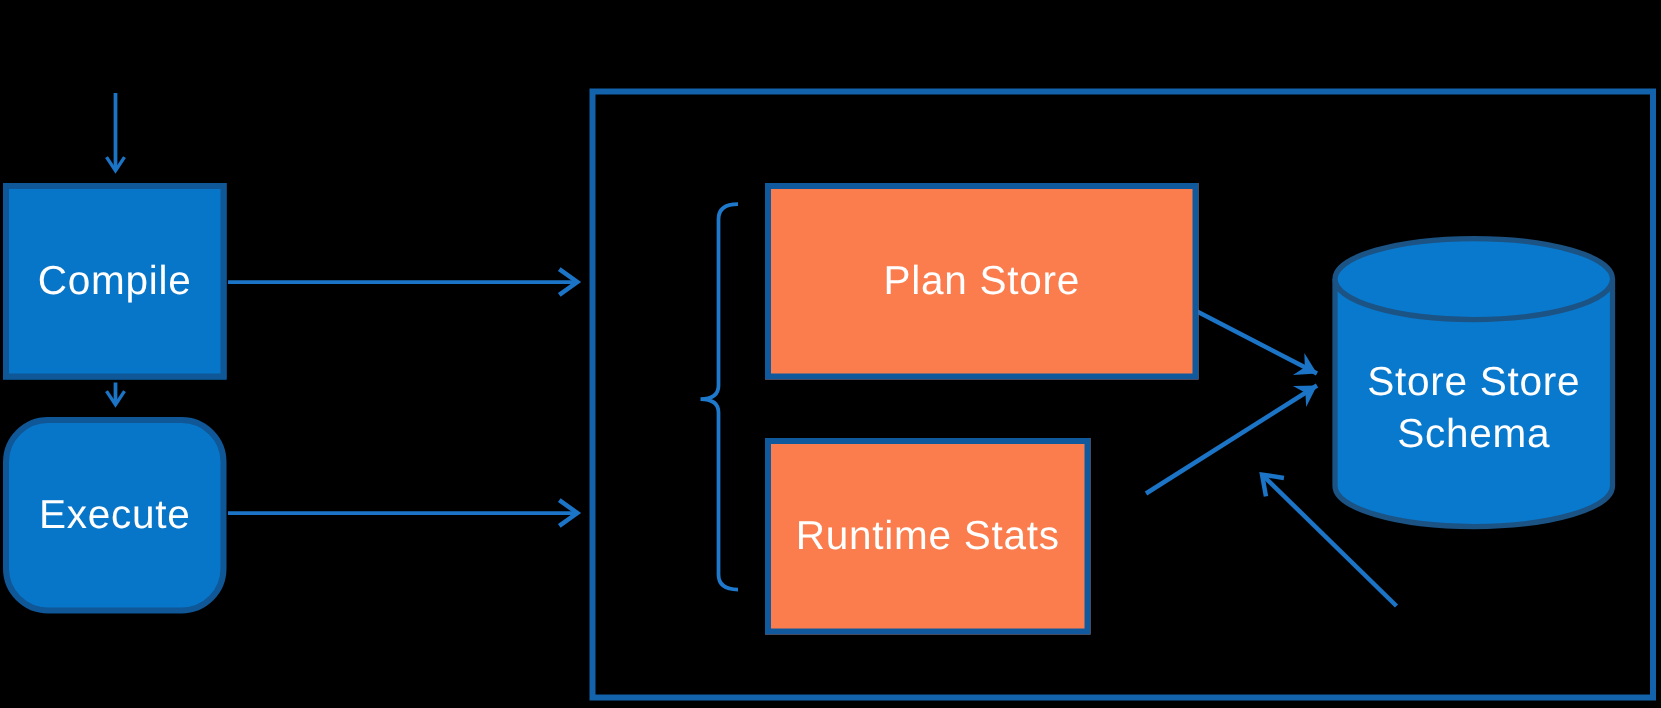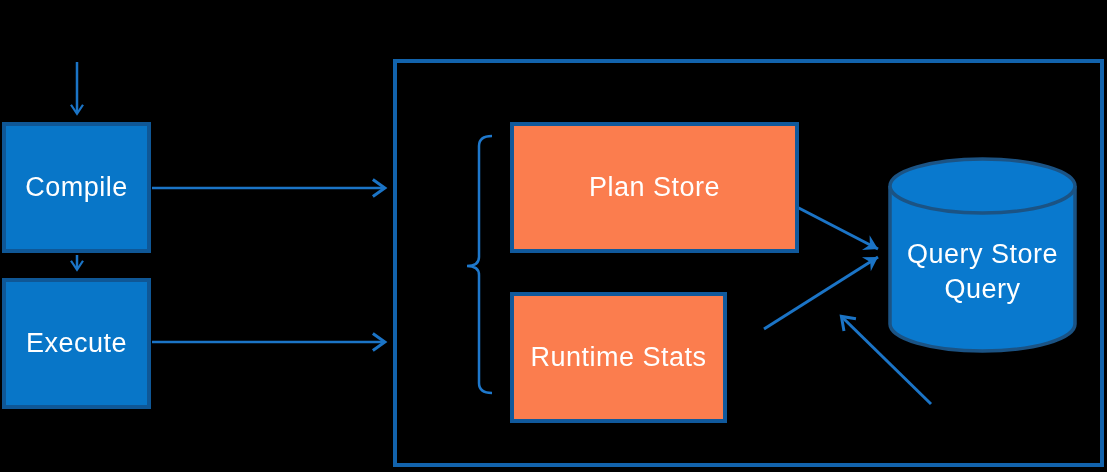--- a/index.html
+++ b/index.html
@@ -34,21 +34,21 @@
   }
   .blue-node {
     background: #0876C8;
     border: 4px solid #0F5796;
   }
   .orange-node {
     background: #FB7D4E;
     border: 4px solid #10599C;
   }
   #compile-node  { left: 2px;  top: 122px; width: 149px; height: 131px; }
-  #execute-node  { left: 2px;  top: 278px; width: 149px; height: 131px; }
+  #execute-node  { left: 2px;  top: 278px; width: 149px; height: 131px; border-radius: 30px; }
   #plan-store-node    { left: 510px; top: 122px; width: 289px; height: 131px; }
   #runtime-stats-node { left: 510px; top: 292px; width: 217px; height: 131px; }
   #container-box {
     position: absolute;
     left: 393px; top: 59px;
     width: 711px; height: 408px;
     box-sizing: border-box;
     border: 4px solid #1263AC;
     background: transparent;
   }
@@ -114,15 +114,15 @@
   </div>
 
   <div id="plan-store-node" class="node orange-node">
     <span>Plan Store</span>
   </div>
 
   <div id="runtime-stats-node" class="node orange-node">
     <span>Runtime Stats</span>
   </div>
 
-  <div id="cylinder-label">Query Store Query</div>
+  <div id="cylinder-label">Store Store Schema</div>
 
 </div>
 
 </body></html>

